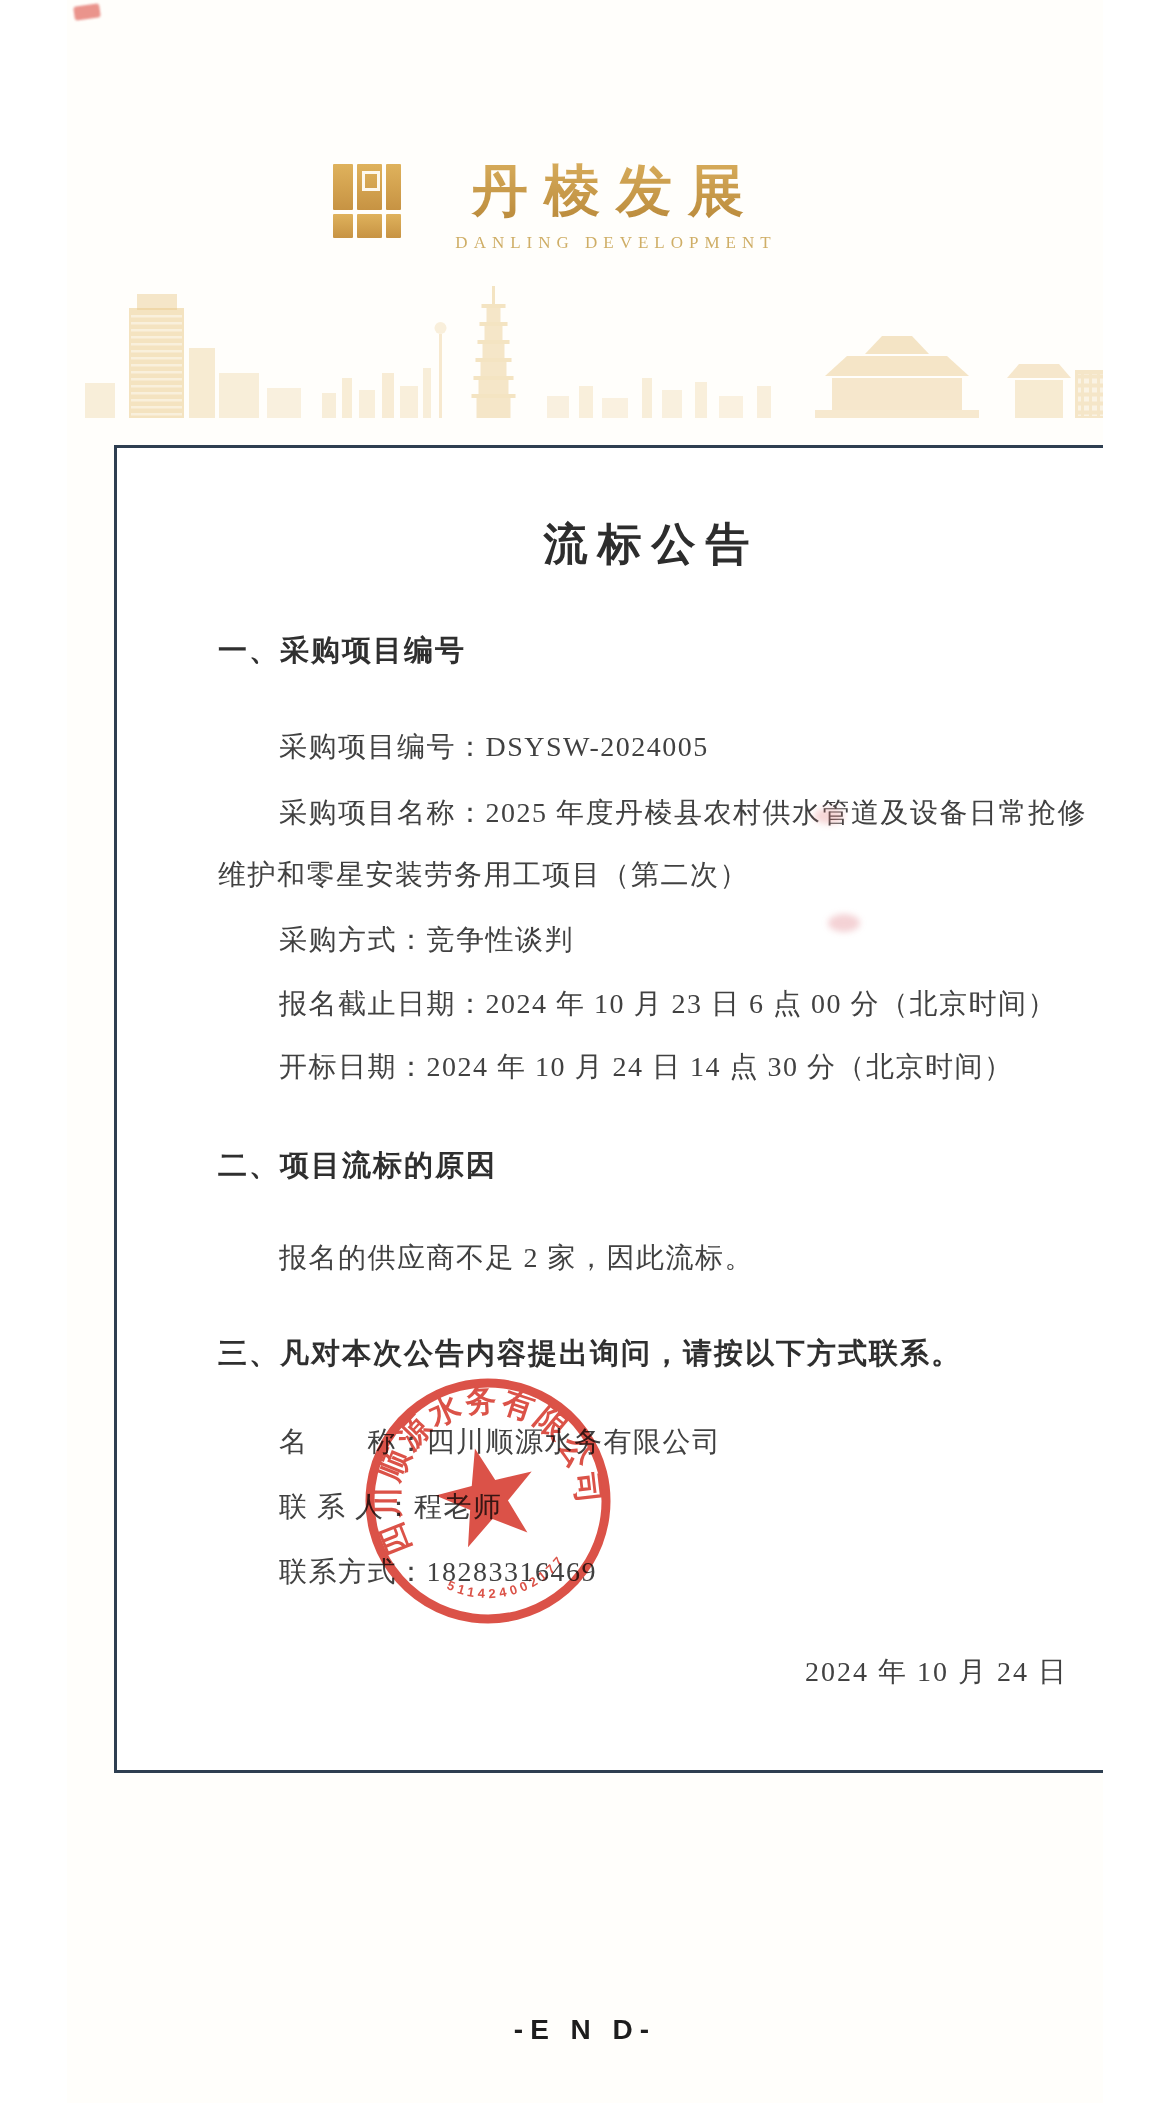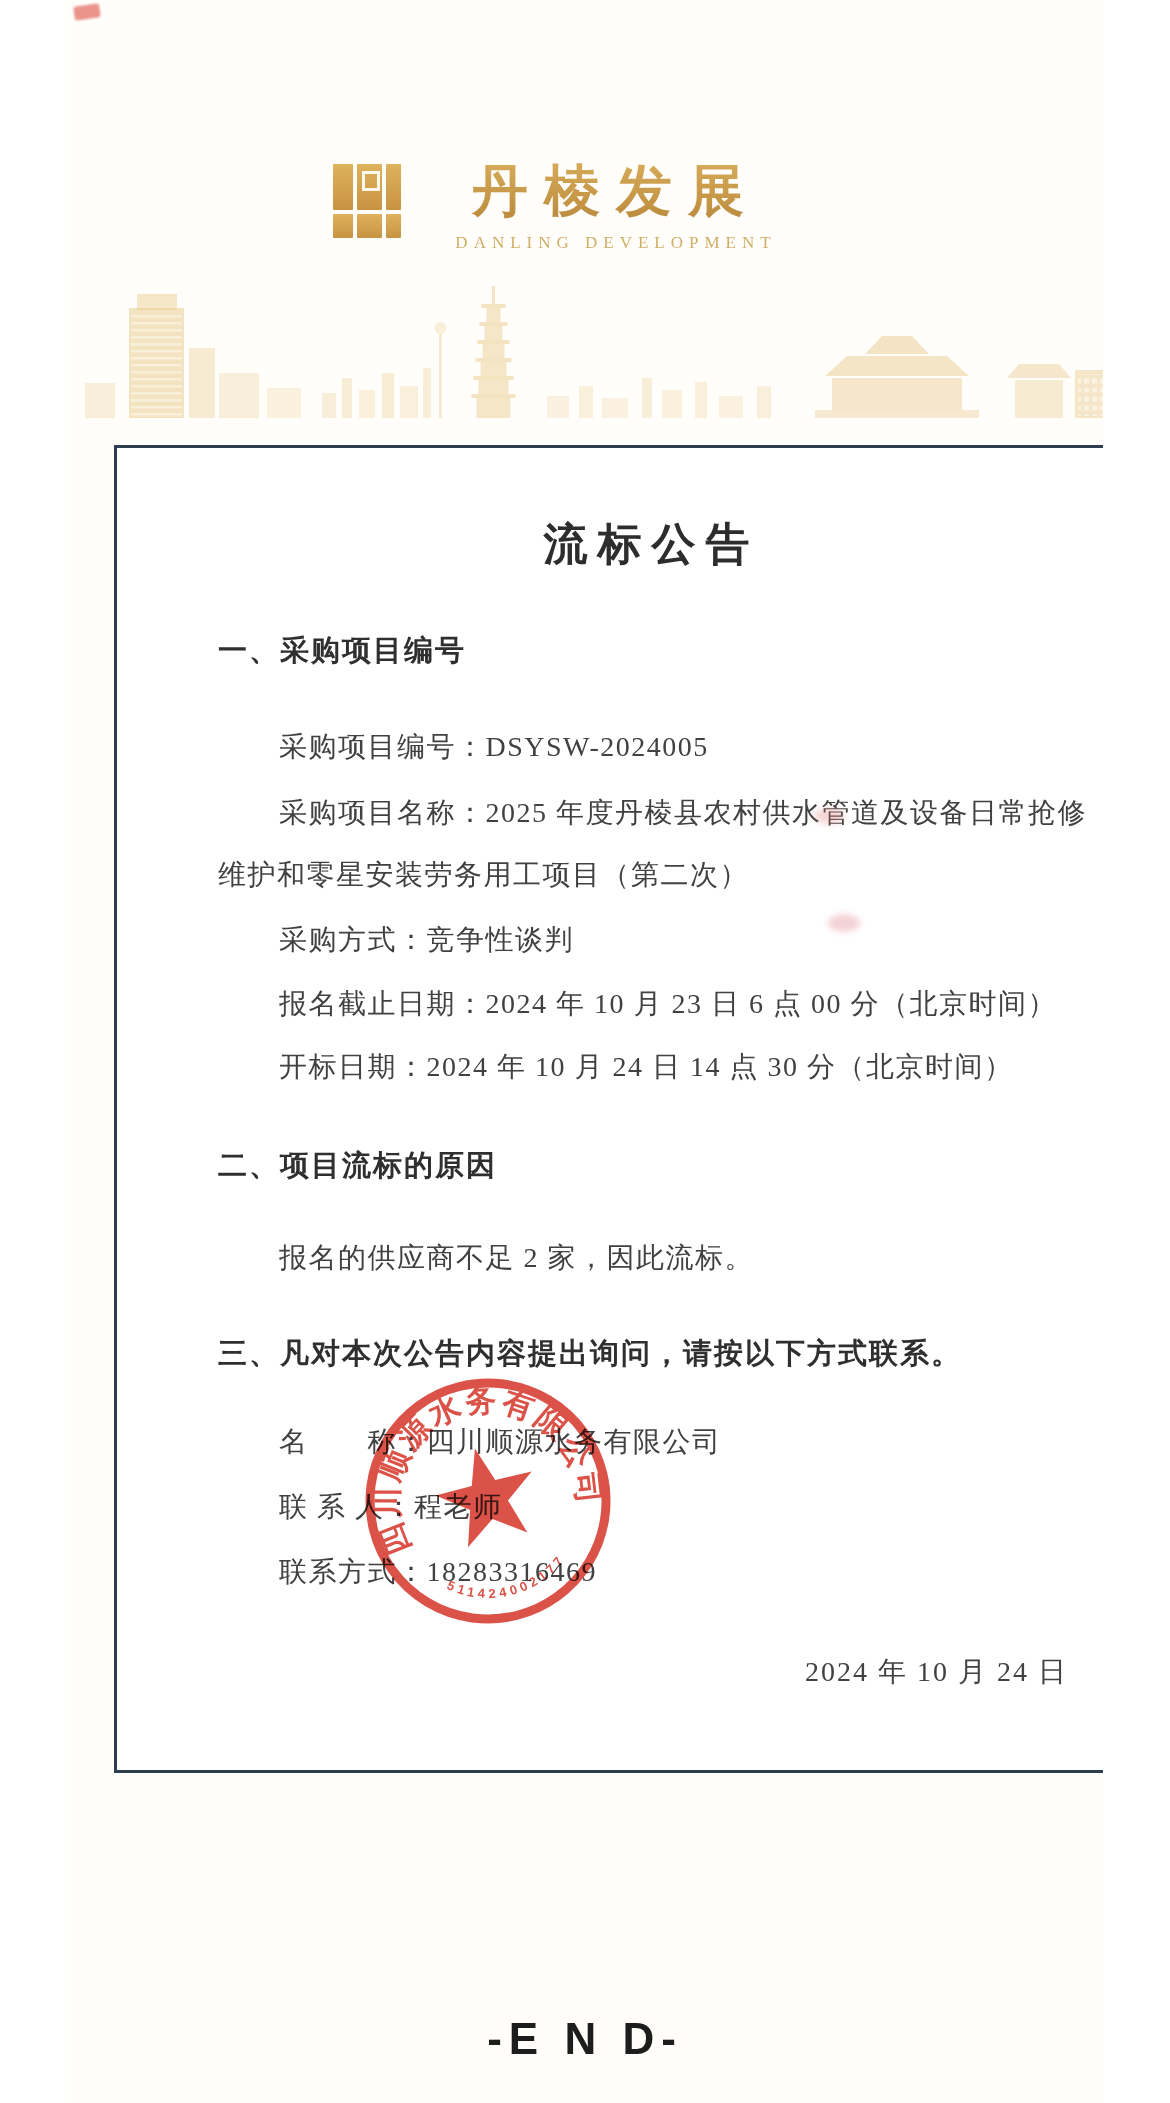--- a/index.html
+++ b/index.html
@@ -72,21 +72,21 @@
     position:absolute;left:236px;top:918px;width:270px;height:270px;
     opacity:.88;mix-blend-mode:multiply;pointer-events:none;
   }
   
   .smudge{position:absolute;border-radius:50%;filter:blur(3px);}
   .smudge.s1{left:697px;top:360px;width:30px;height:16px;background:rgba(225,120,120,.30);}
   .smudge.s2{left:711px;top:466px;width:32px;height:18px;background:rgba(215,95,105,.28);}
   
   .end-label{
     position:absolute;top:2014px;left:0;width:100%;text-align:center;
-    font-size:44px;font-weight:700;letter-spacing:7px;color:#1d1d1d;
+    font-size:28px;font-weight:700;letter-spacing:7px;color:#1d1d1d;
     font-family:"Liberation Sans",sans-serif;
   }
 </style>
 </head>
 <body>
 
 <div class="page">
 
   <div class="corner-artifact"></div>
 

